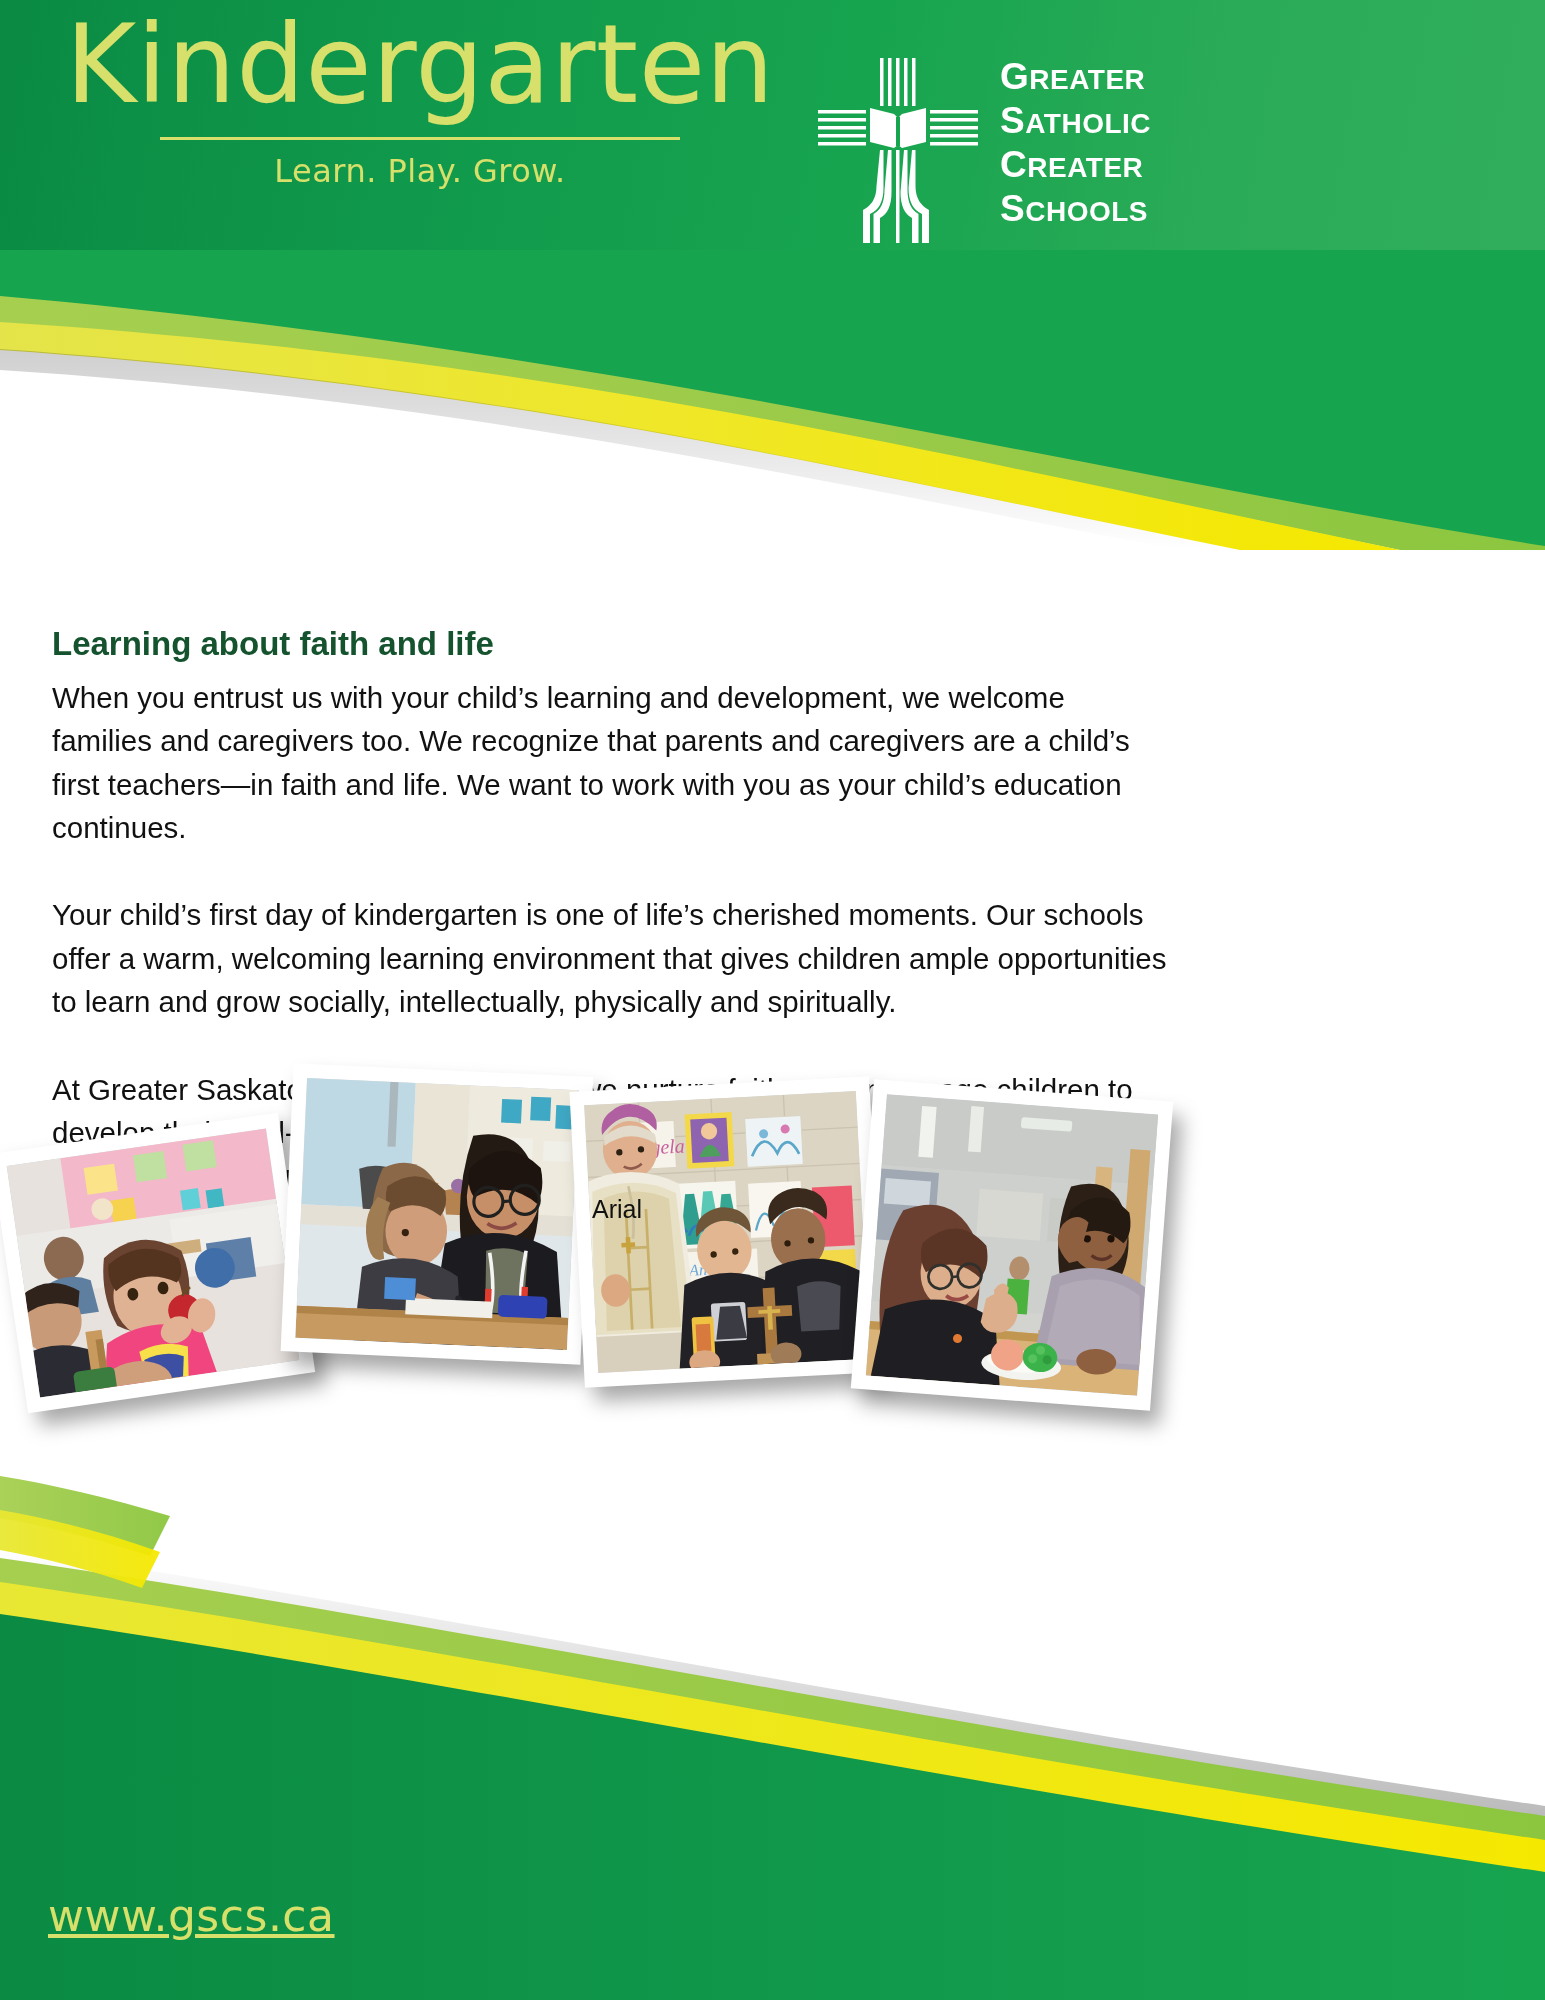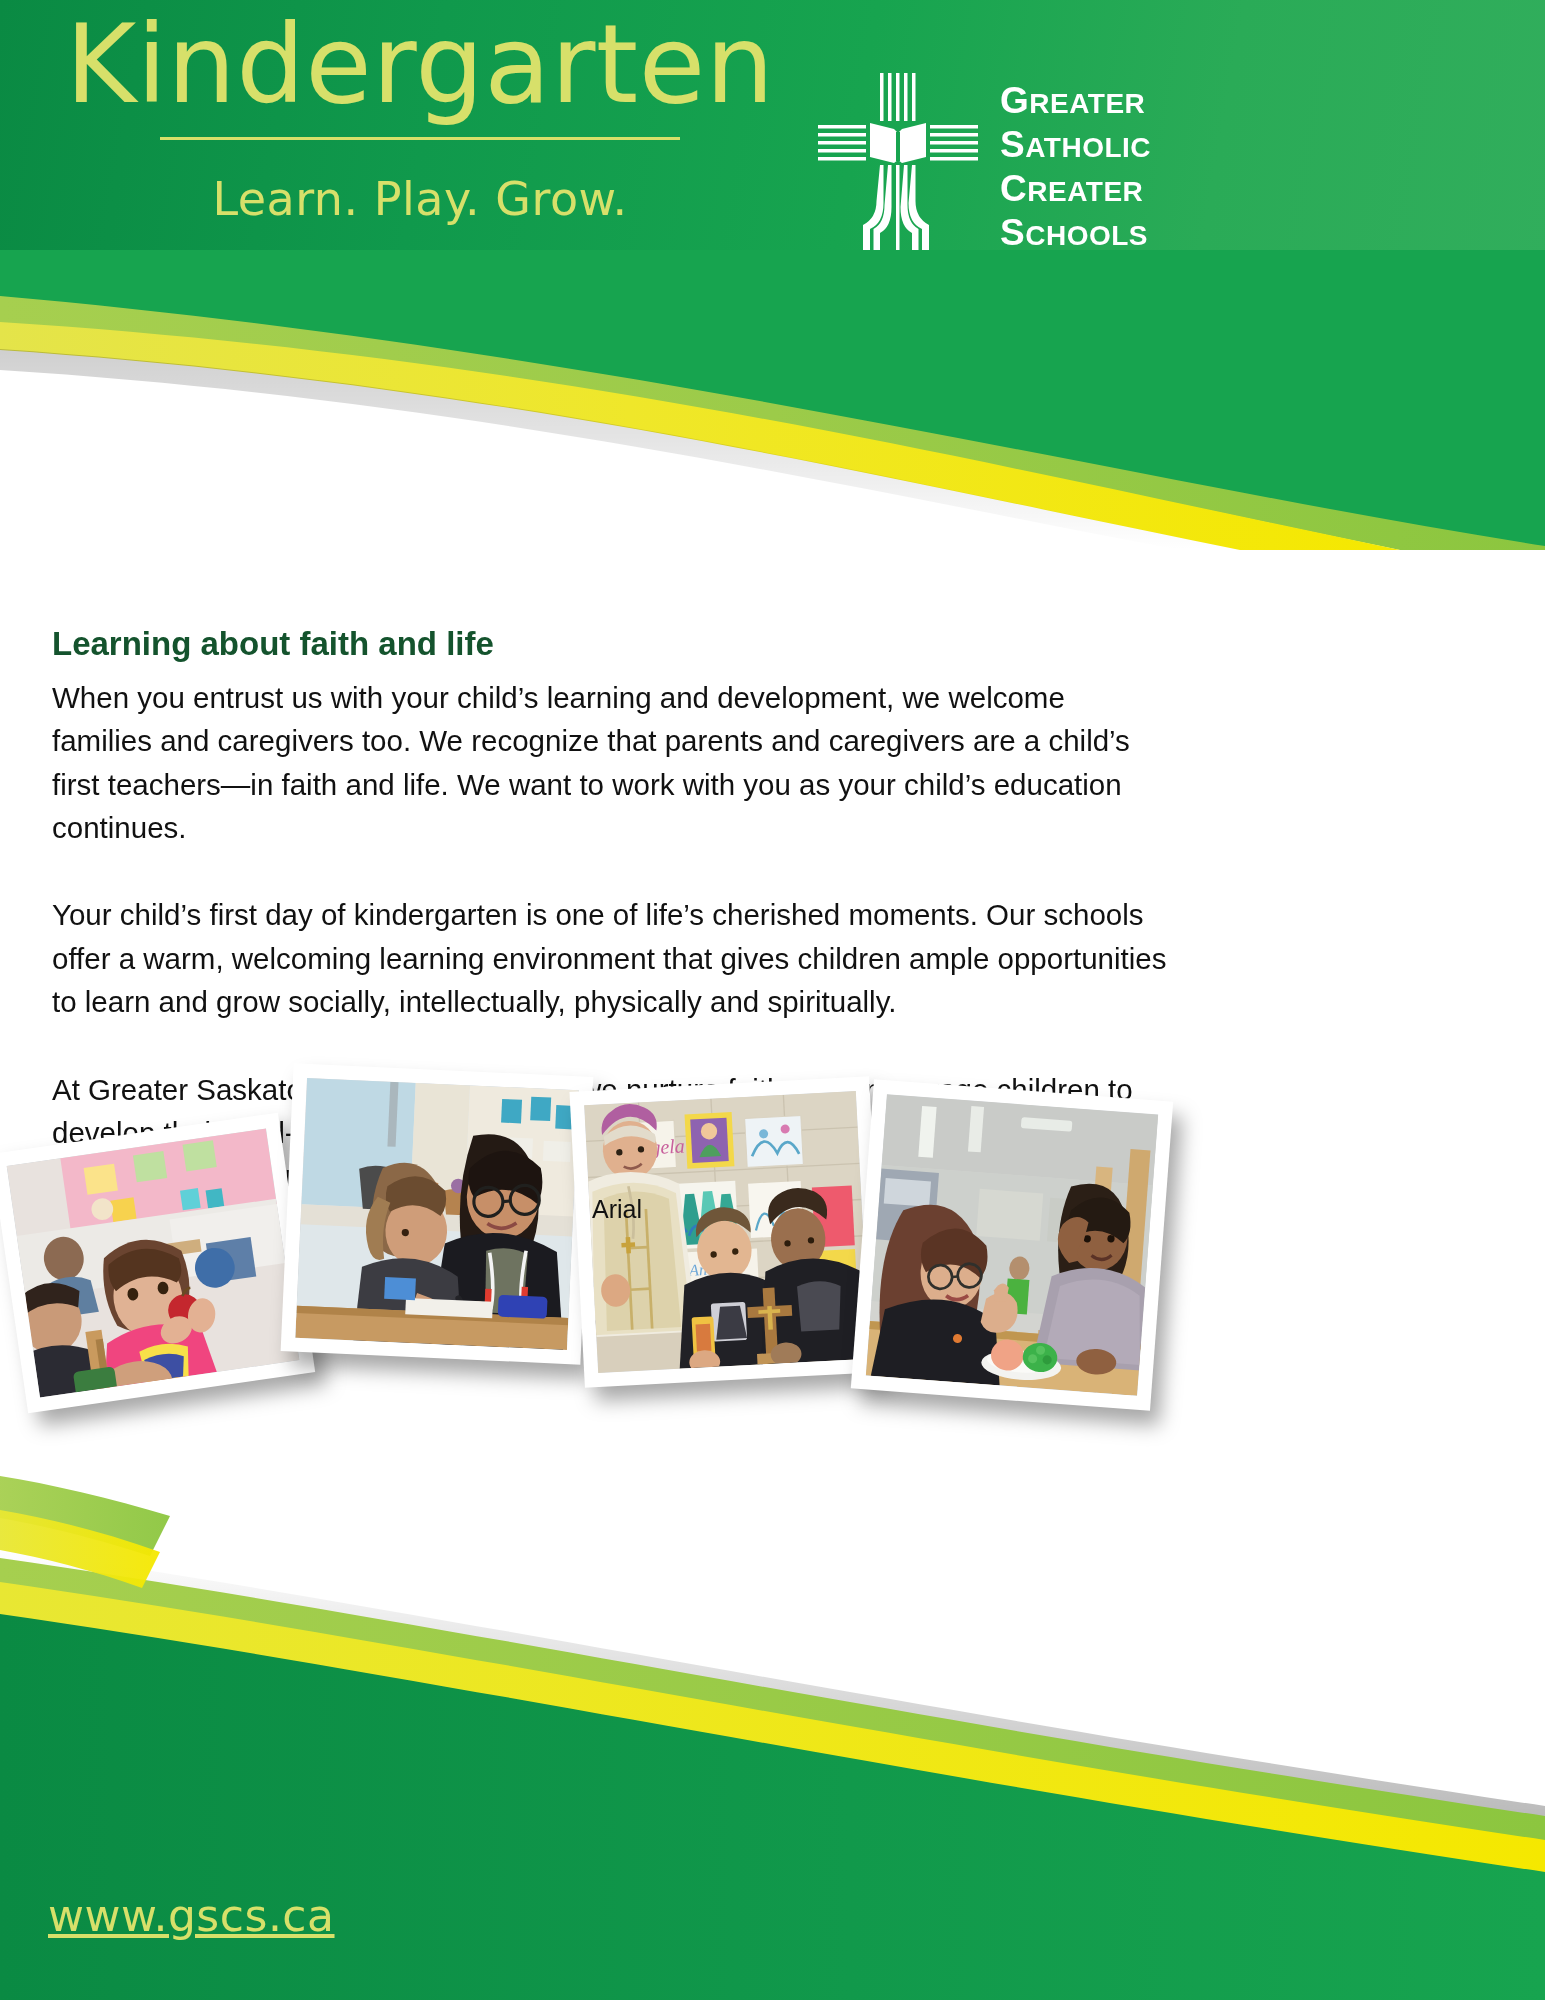--- a/index.html
+++ b/index.html
@@ -58,38 +58,38 @@
   }
 
   .title-rule {
     margin: 16px auto 0 auto;
     width: 520px;
     height: 3px;
     background: #d7e06a;
   }
 
   .tagline {
-    margin-top: 32px;
+    margin-top: 12px;
     font-family: "DejaVu Sans", sans-serif;
-    font-size: 46px;
+    font-size: 32px;
     font-weight: 400;
     color: #d7e06a;
     letter-spacing: 0.5px;
     white-space: nowrap;
   }
 
   
   .logo {
     position: absolute;
     left: 818px;
     top: 58px;
     width: 700px;
     height: 200px;
     display: flex;
-    align-items: flex-end;
+    align-items: flex-start;
     gap: 22px;
   }
 
   .logo-mark {
     width: 160px;
     height: 185px;
     flex: 0 0 auto;
   }
 
   .logo-words {

